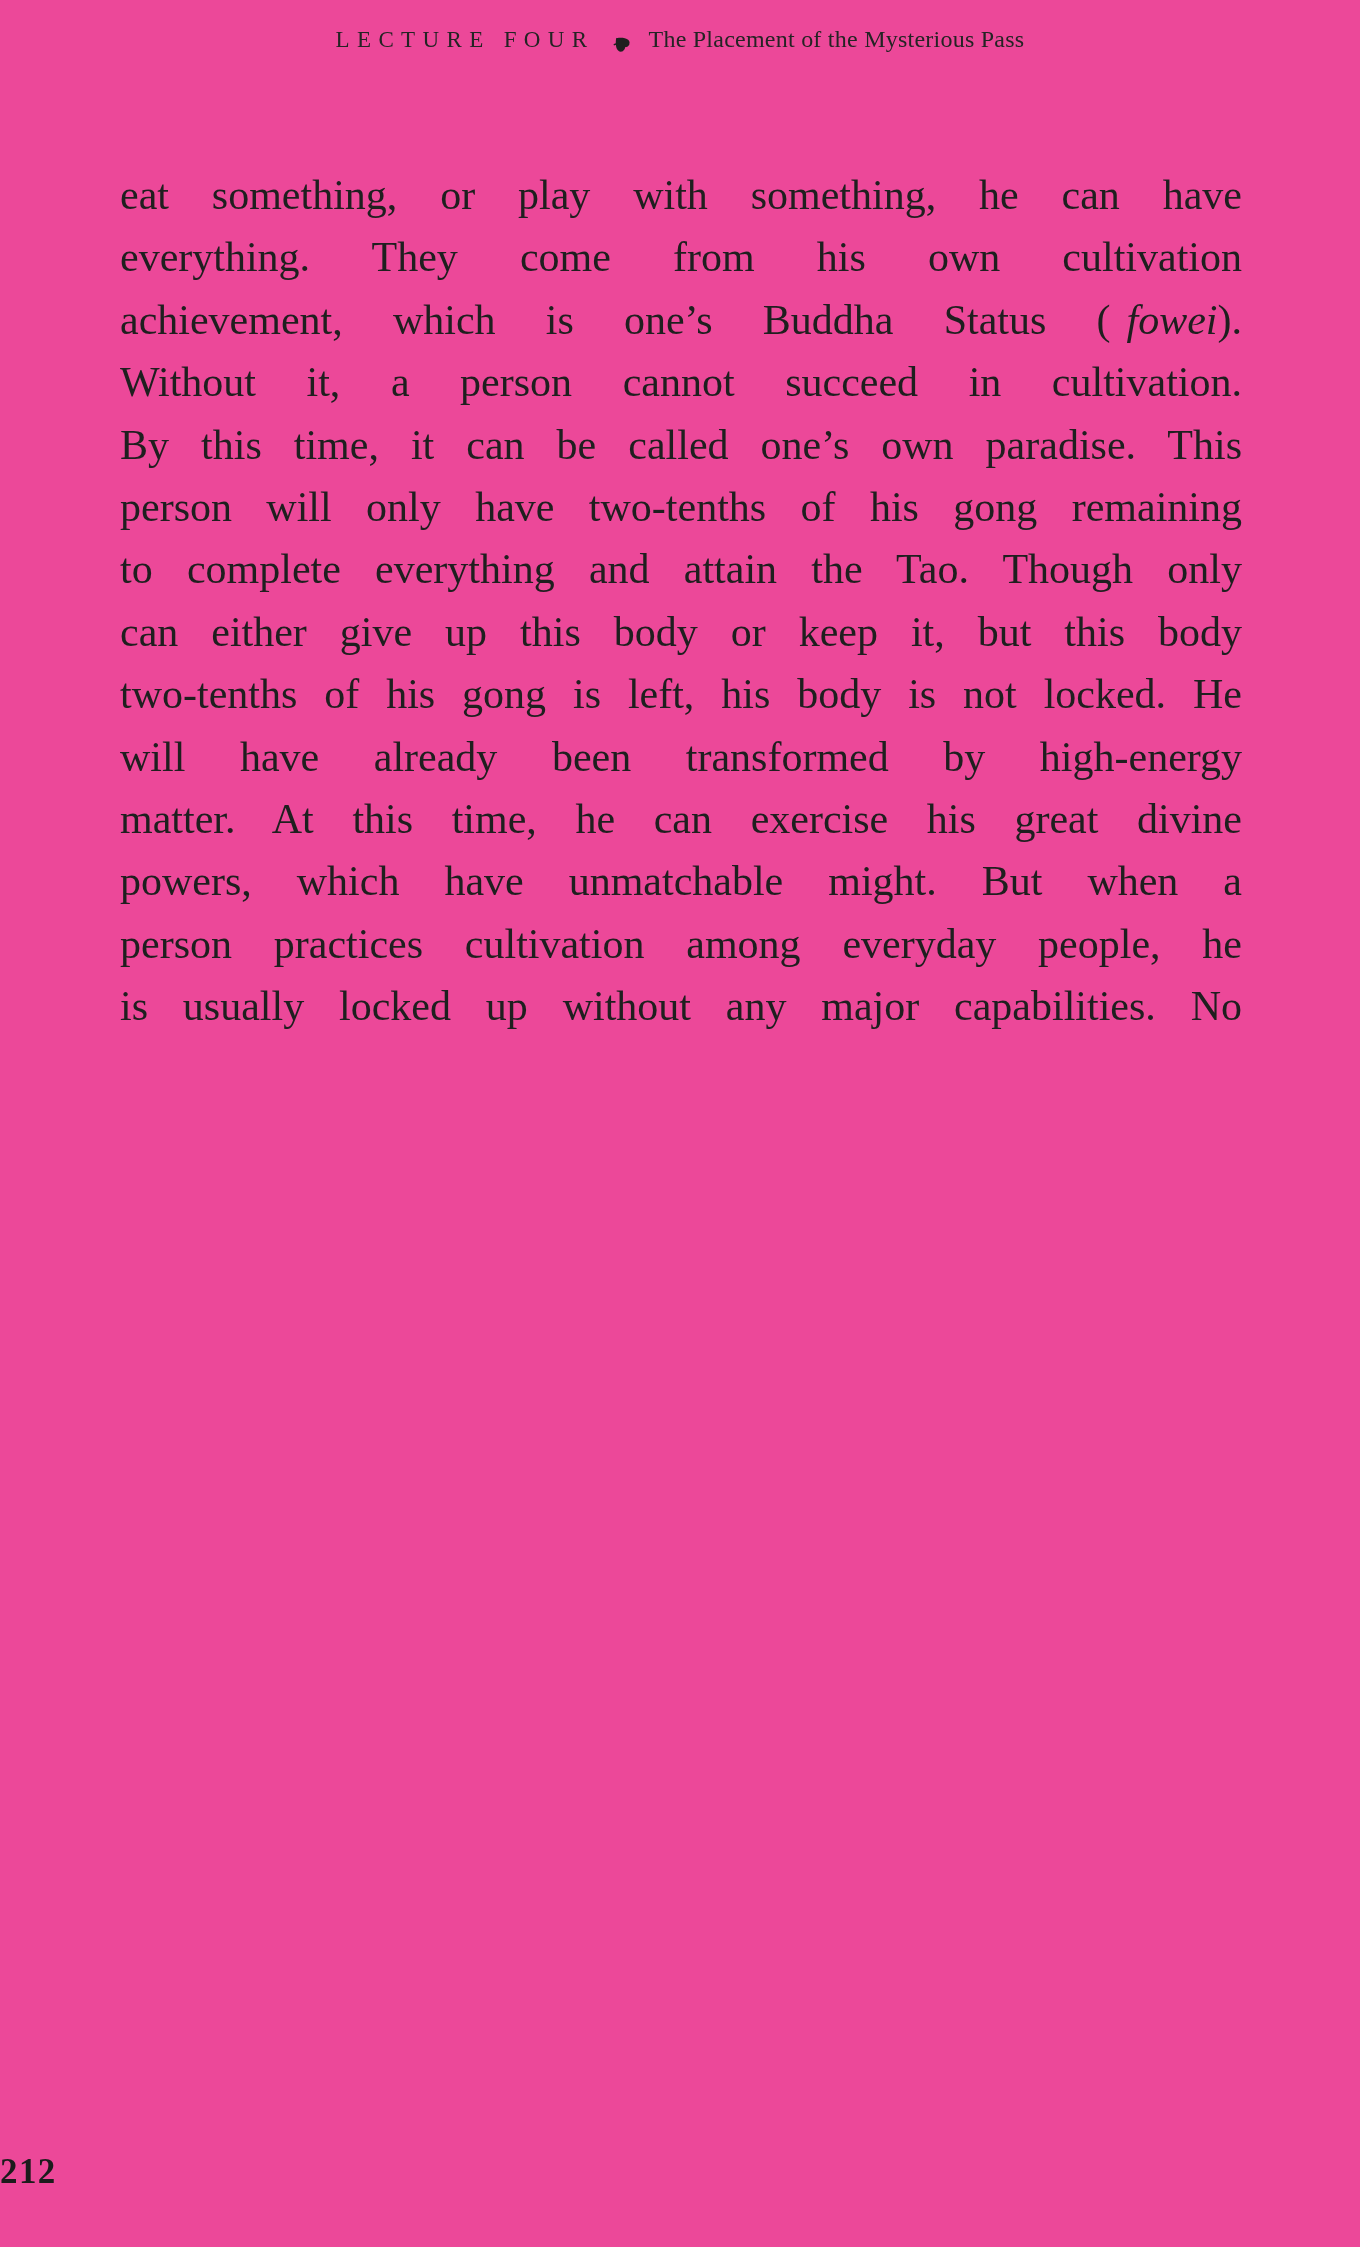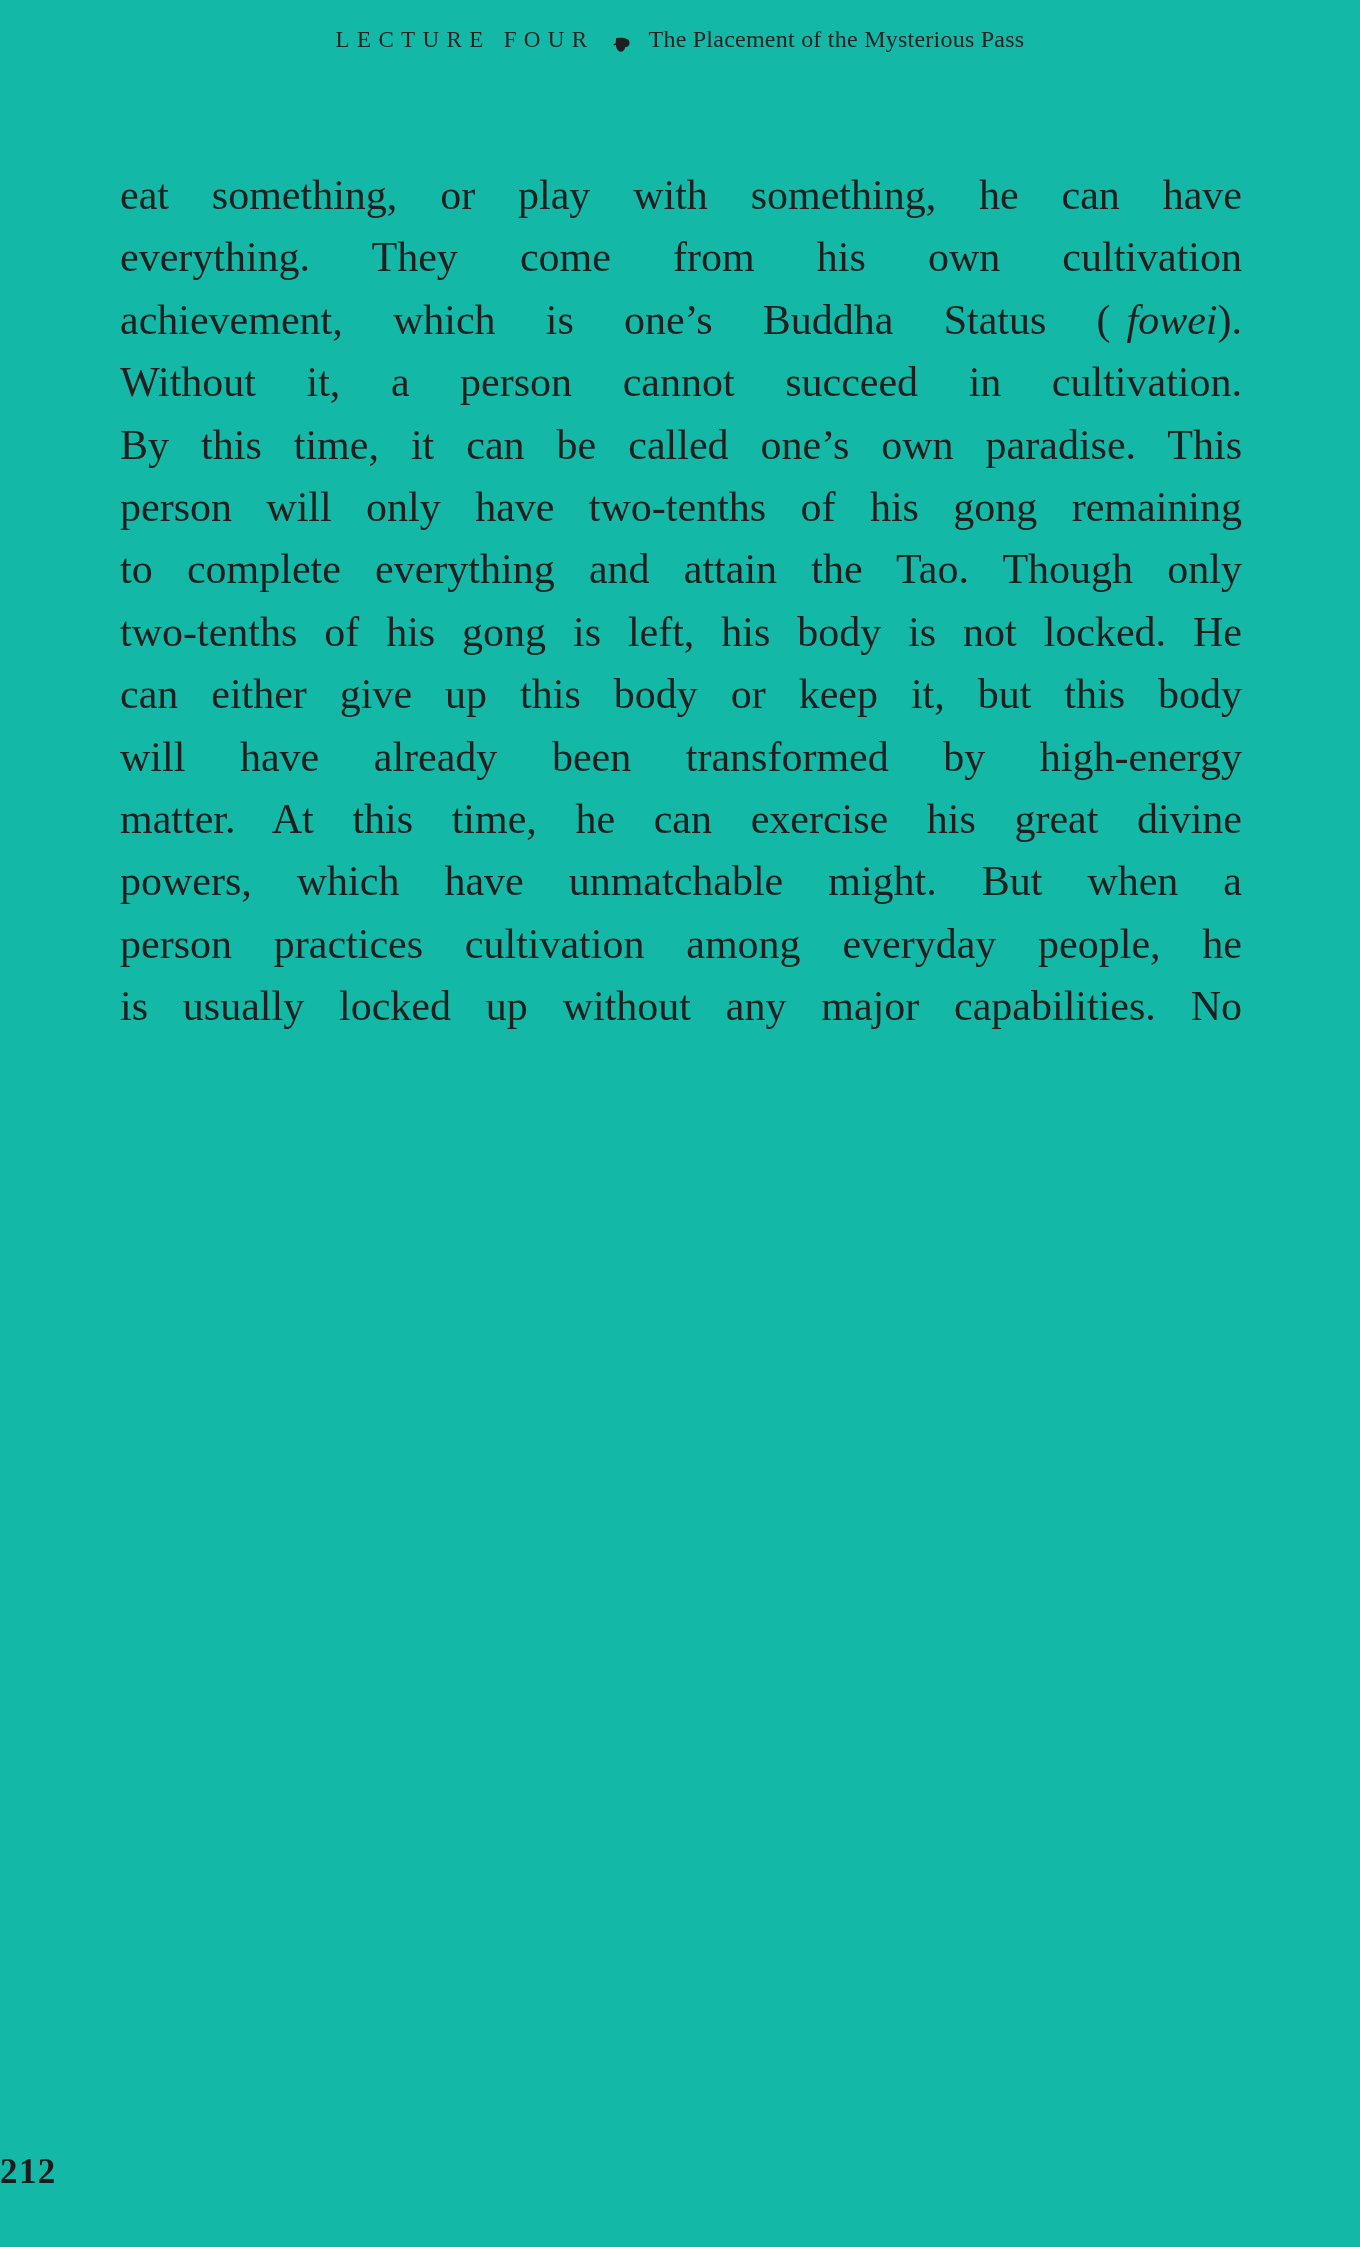--- a/index.html
+++ b/index.html
@@ -4,21 +4,21 @@
 <style>
   html, body {
     margin: 0;
     padding: 0;
     background: #ffffff;
   }
   .page {
     position: relative;
     width: 1360px;
     height: 2247px;
-    background: #14b8a6;
+    background: #ec4899;
     font-family: "Liberation Serif", "DejaVu Serif", serif;
     color: #1f1f1f;
     overflow: hidden;
   }
   .running-head {
     position: absolute;
     top: 26px;
     left: 0;
     width: 100%;
     display: flex;
@@ -98,22 +98,22 @@
   </div>
 
   <div class="body-text">
       <div class="line"><span>eat something, or play with something, he can have</span></div>
       <div class="line"><span>everything. They come from his own cultivation</span></div>
       <div class="line"><span>achievement, which is one’s Buddha Status (</span><span class="italic">fowei</span><span>).</span></div>
       <div class="line"><span>Without it, a person cannot succeed in cultivation.</span></div>
       <div class="line"><span>By this time, it can be called one’s own paradise. This</span></div>
       <div class="line"><span>person will only have two-tenths of his gong remaining</span></div>
       <div class="line"><span>to complete everything and attain the Tao. Though only</span></div>
+      <div class="line"><span>can either give up this body or keep it, but this body</span></div>
       <div class="line"><span>two-tenths of his gong is left, his body is not locked. He</span></div>
-      <div class="line"><span>can either give up this body or keep it, but this body</span></div>
       <div class="line"><span>will have already been transformed by high-energy</span></div>
       <div class="line"><span>matter. At this time, he can exercise his great divine</span></div>
       <div class="line"><span>powers, which have unmatchable might. But when a</span></div>
       <div class="line"><span>person practices cultivation among everyday people, he</span></div>
       <div class="line"><span>is usually locked up without any major capabilities. No</span></div>
     </div>
 
   <div class="folio">212</div>
 
 </div>

